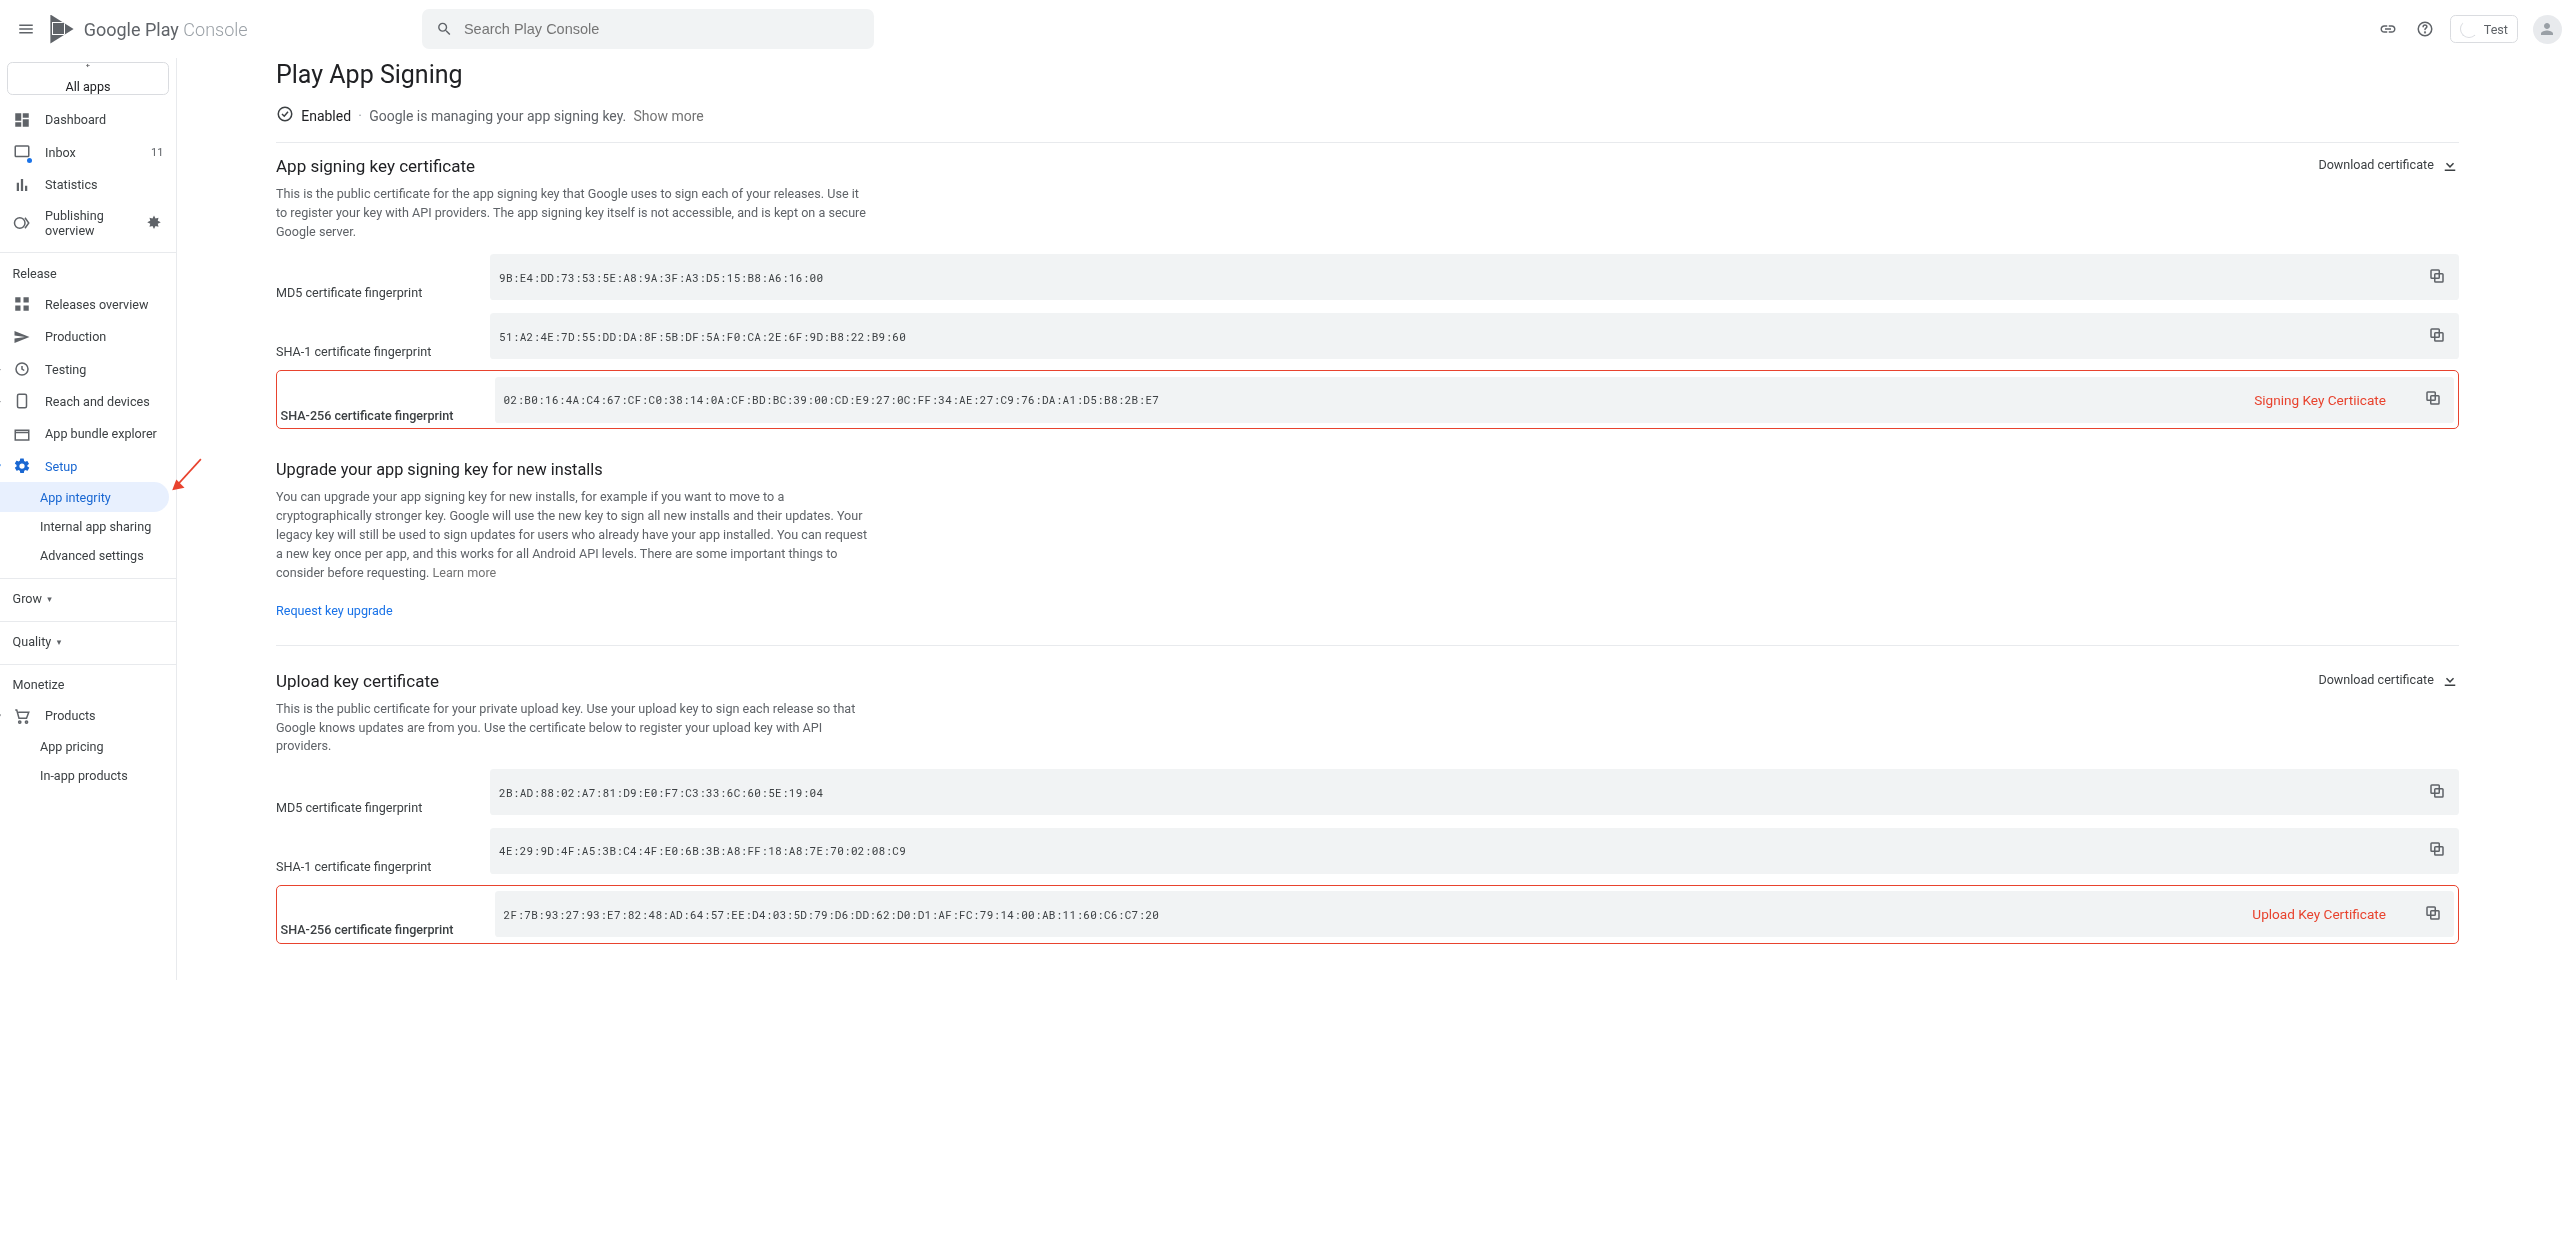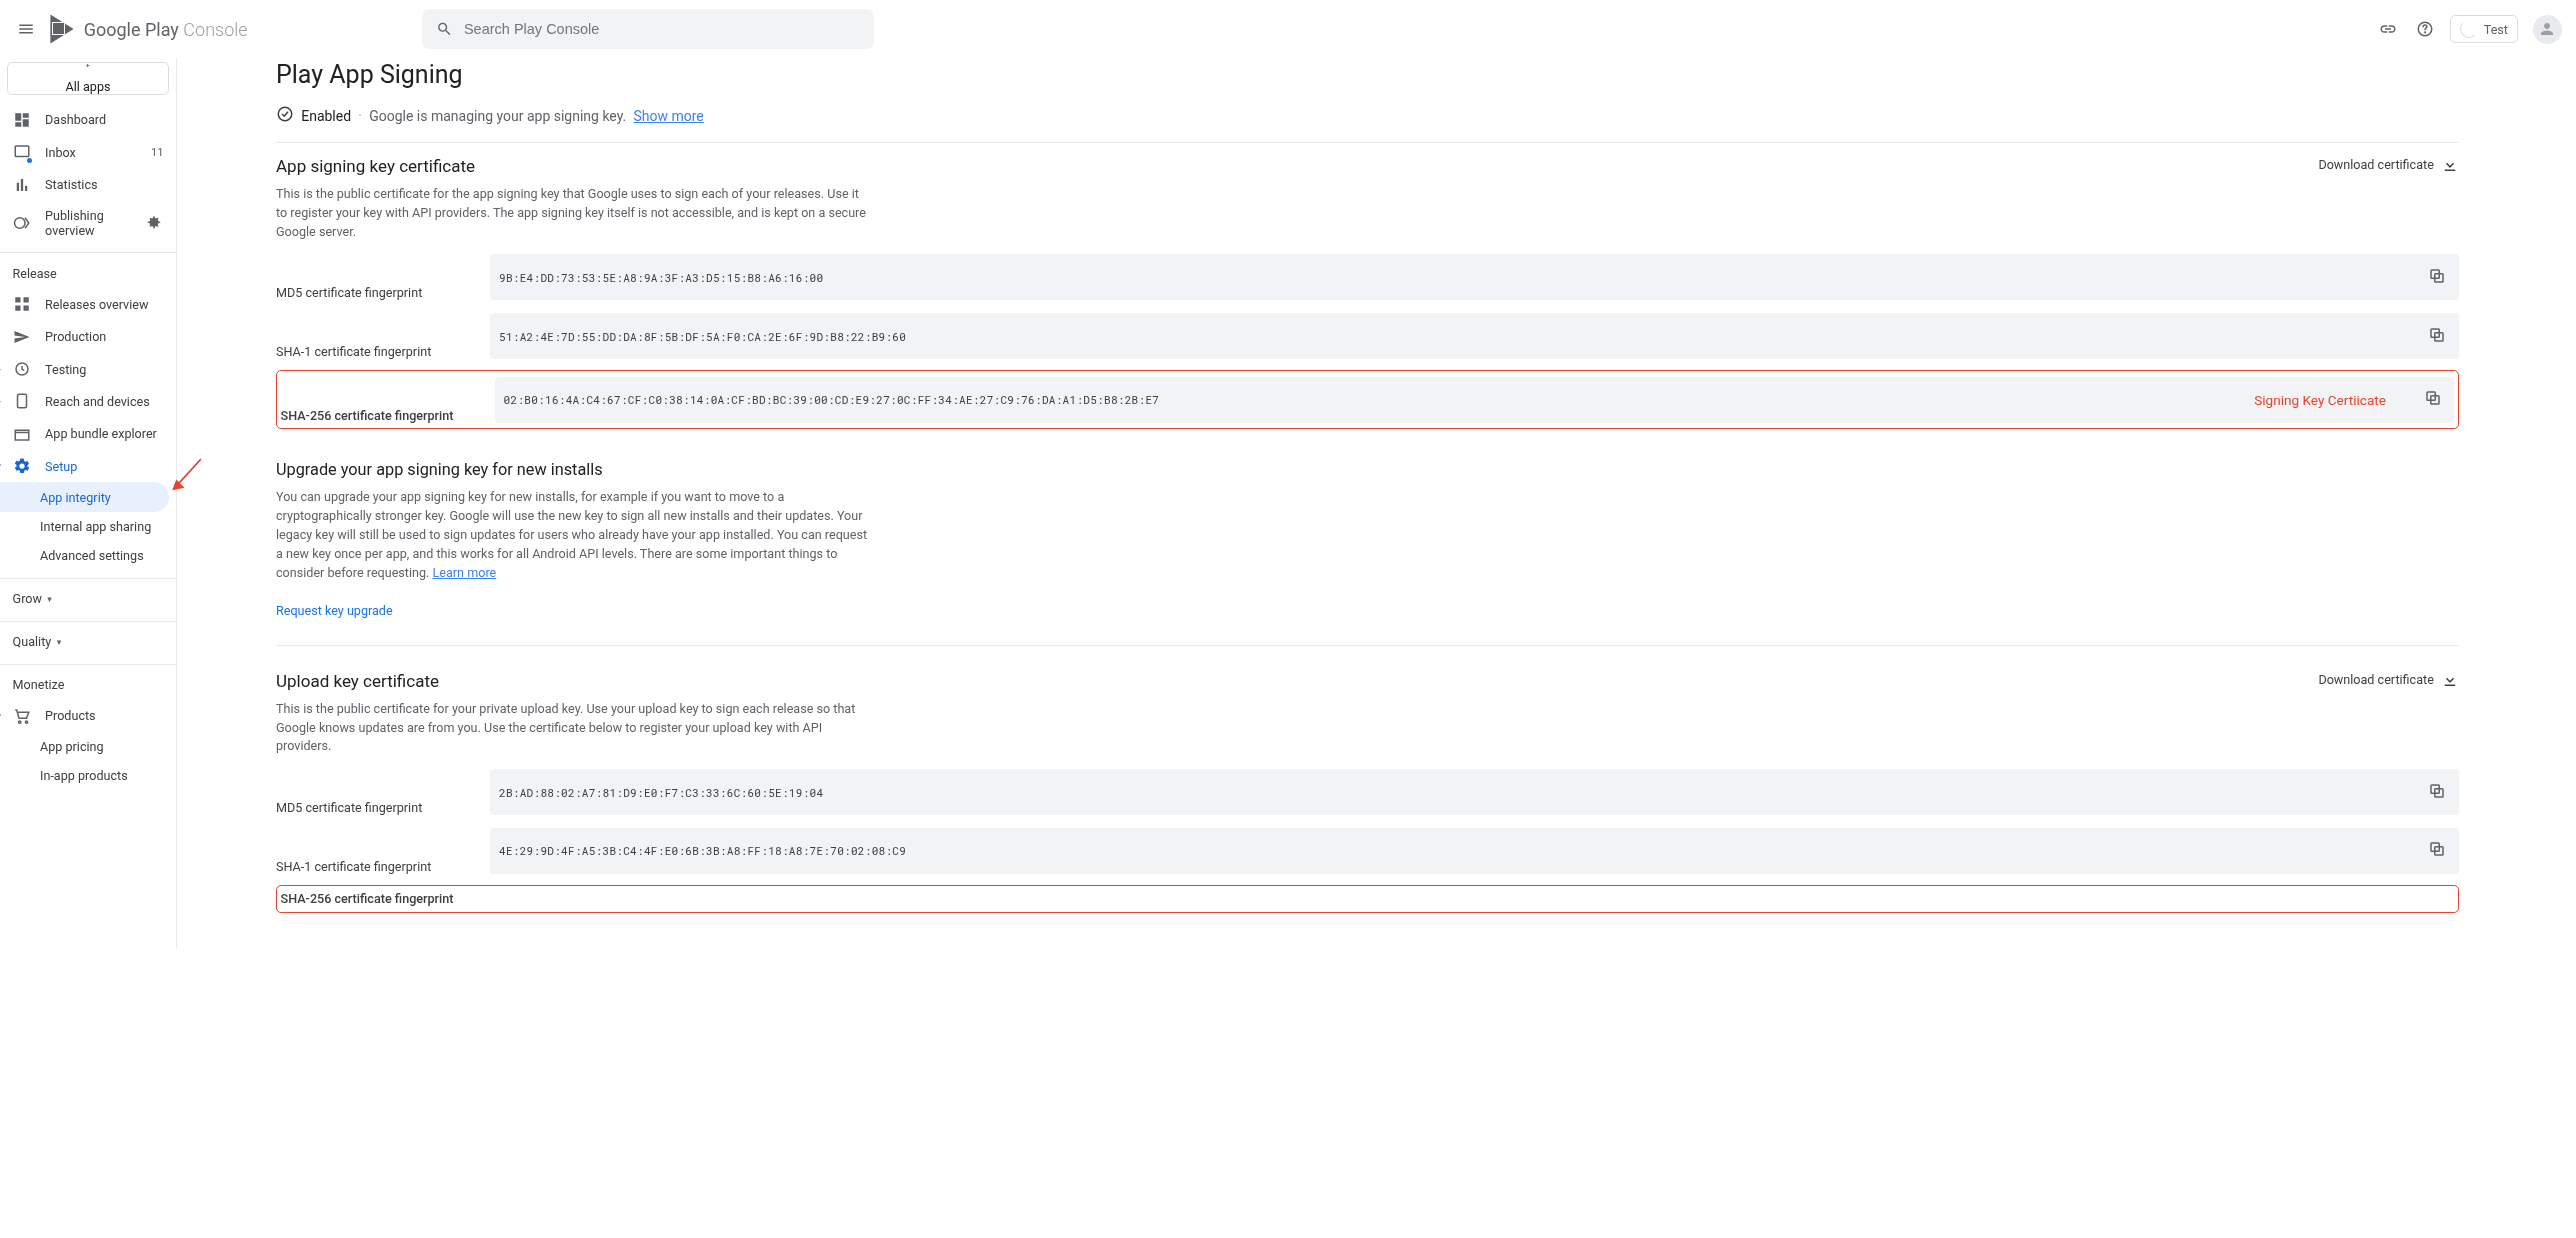--- a/index.html
+++ b/index.html
@@ -112,21 +112,21 @@
     }
     h1 { font-size: 25px; font-weight: 400; margin-top: 1.8px; }
     .status-row {
       display: flex; align-items: center; gap: 7.2px;
       margin-top: 16.3px; padding-bottom: 16.3px;
       border-bottom: 0.9px solid #e8eaed;
       font-size: 14px;
     }
     .check-icon { color: #3c4043; }
     .dot-sep { color: #9aa0a6; }
-    .link { color: #3b82f6; cursor: pointer; text-decoration: underline; }
+    .link { color: #737373; cursor: pointer; }
 
     .section-title-row {
       display: flex; align-items: flex-start; margin-top: 12.6px;
     }
     h2 { font-size: 17px; font-weight: 400; }
     .download-link {
       margin-left: auto; display: flex; align-items: center; gap: 7.2px;
       color: #3c4043; font-size: 12.6px; cursor: pointer;
     }
     .desc { color: #5f6368; font-size: 12.6px; max-width: 596px; margin-top: 9px; line-height: 1.5; }
@@ -455,17 +455,25 @@
       <div class="fp-box">
         <span class="fp-value">4E:29:9D:4F:A5:3B:C4:4F:E0:6B:3B:A8:FF:18:A8:7E:70:02:08:C9</span>
         <span class="copy-btn"><svg viewBox="0 0 24 24" fill="none" stroke="currentColor" stroke-width="2">
               <rect x="9" y="9" width="11" height="11" rx="1"></rect>
               <rect x="4" y="4" width="11" height="11" rx="1"></rect>
             </svg></span>
       </div>
     </div>
     <div class="fp-row highlighted">
       <span class="fp-label">SHA-256 certificate fingerprint</span>
+      <div class="fp-box">
+        <span class="fp-value">2F:7B:93:27:93:E7:82:48:AD:64:57:EE:D4:03:5D:79:D6:DD:62:D0:D1:AF:FC:79:14:00:AB:11:60:C6:C7:20</span>
+        <span class="annotation-label">Upload Key Certificate</span>
+        <span class="copy-btn"><svg viewBox="0 0 24 24" fill="none" stroke="currentColor" stroke-width="2">
+              <rect x="9" y="9" width="11" height="11" rx="1"></rect>
+              <rect x="4" y="4" width="11" height="11" rx="1"></rect>
+            </svg></span>
+      </div>
     </div>
 
   </div>
 </div>
 
 
 </body></html>

